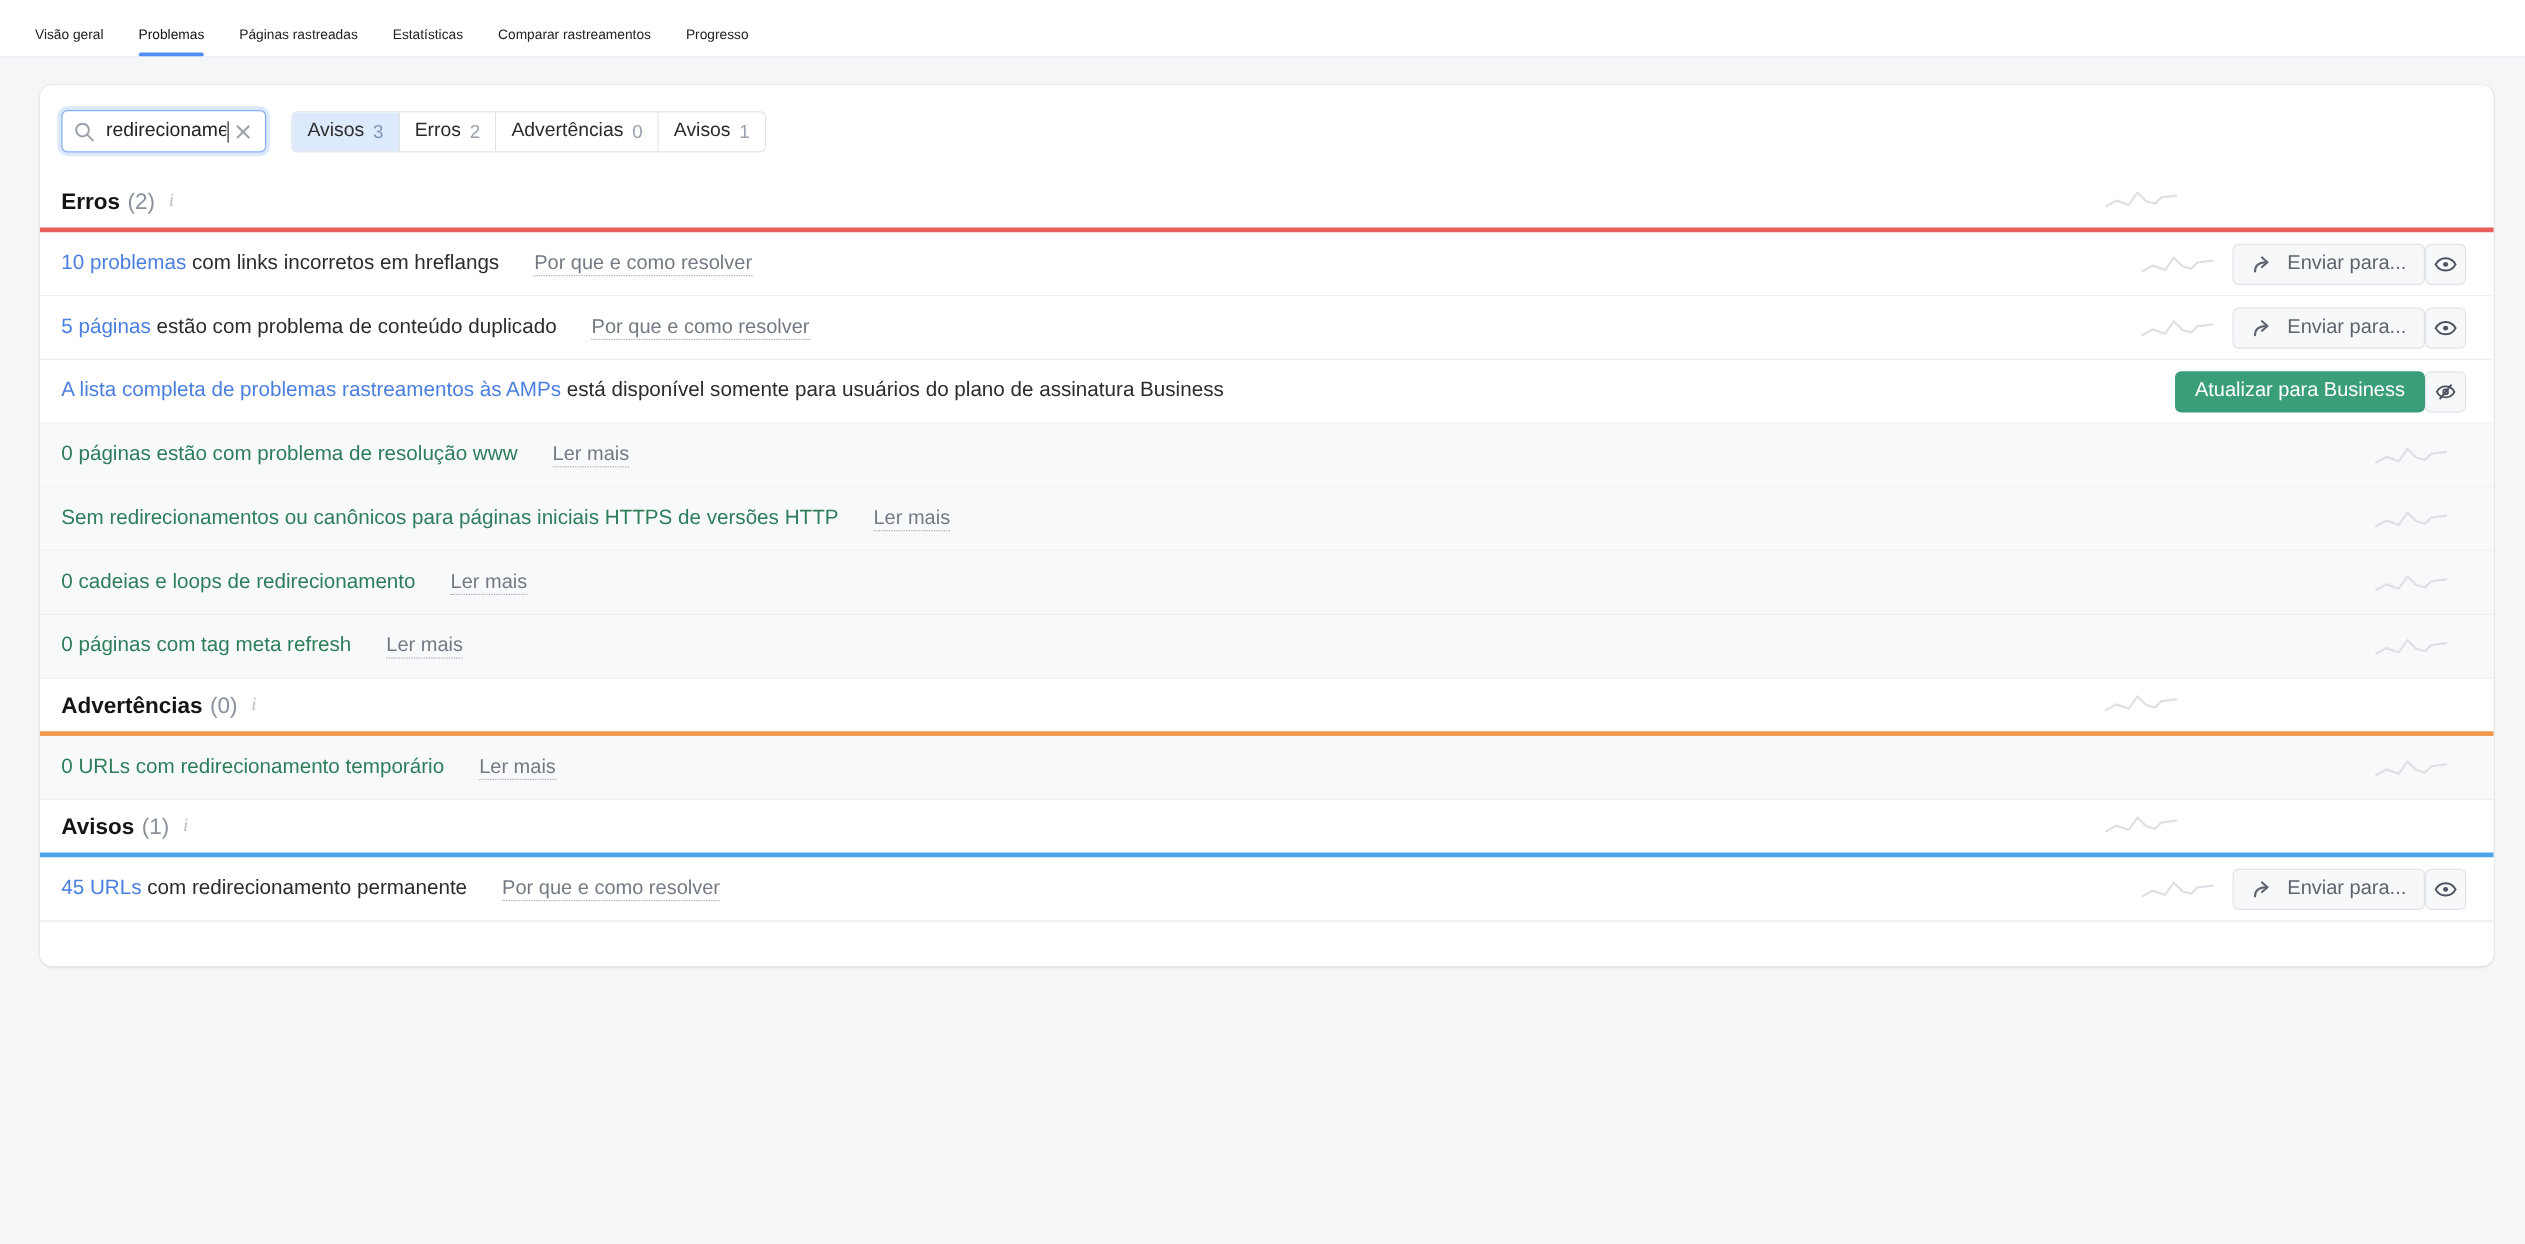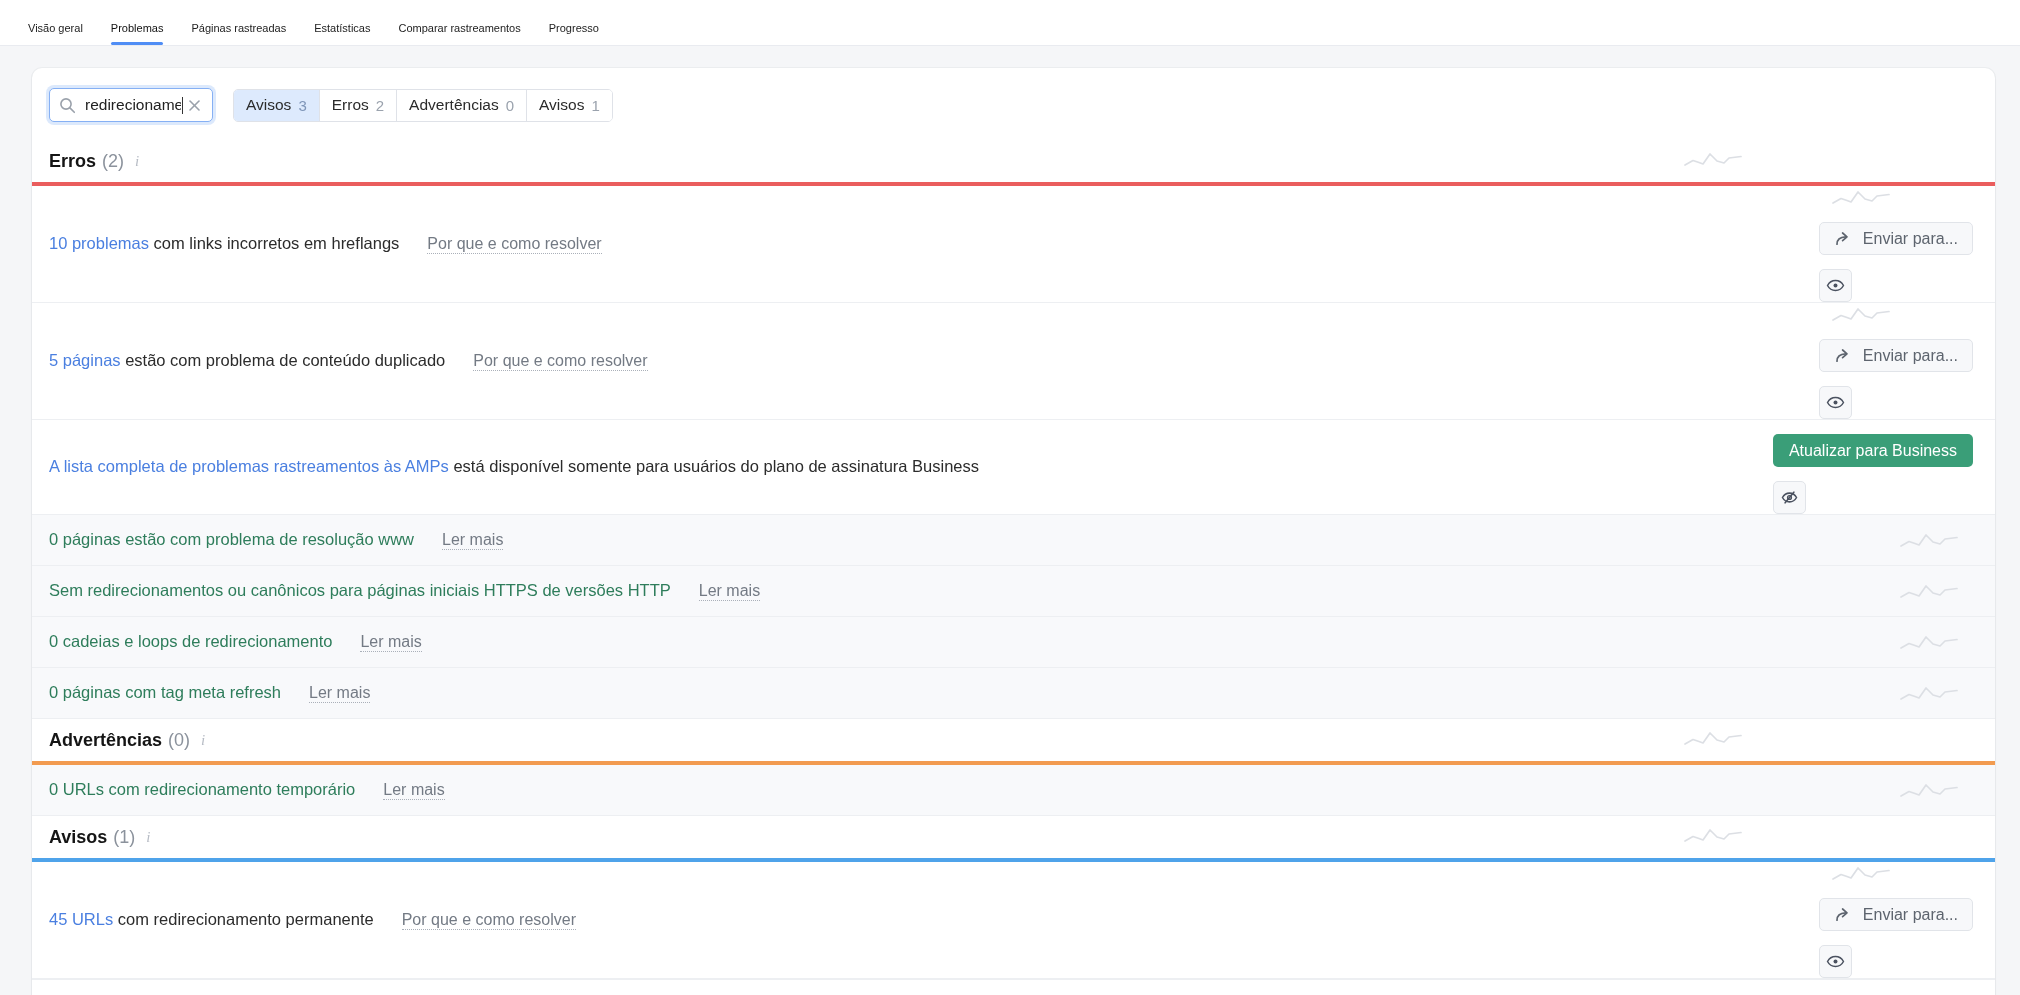--- a/index.html
+++ b/index.html
@@ -172,21 +172,21 @@
   .helplink {
     margin-left: 28px;
     font-size: 16px;
     color: #737a84;
     border-bottom: 1px dotted #aab0b9;
     cursor: pointer;
     white-space: nowrap;
   }
   .row-right {
     margin-left: auto;
-    display: flex; gap: 14px; flex-direction: column;
+    display: flex; align-items: center; 
   }
   .spark-cell { width: 86px; display: flex; justify-content: center; }
 
   .btn-send {
     display: flex; align-items: center; gap: 10px;
     height: 33px; padding: 0 14px;
     border: 1px solid #e1e4e9;
     border-radius: 5px;
     background: #f7f8fa;
     font-size: 16px; color: #5d646e;

